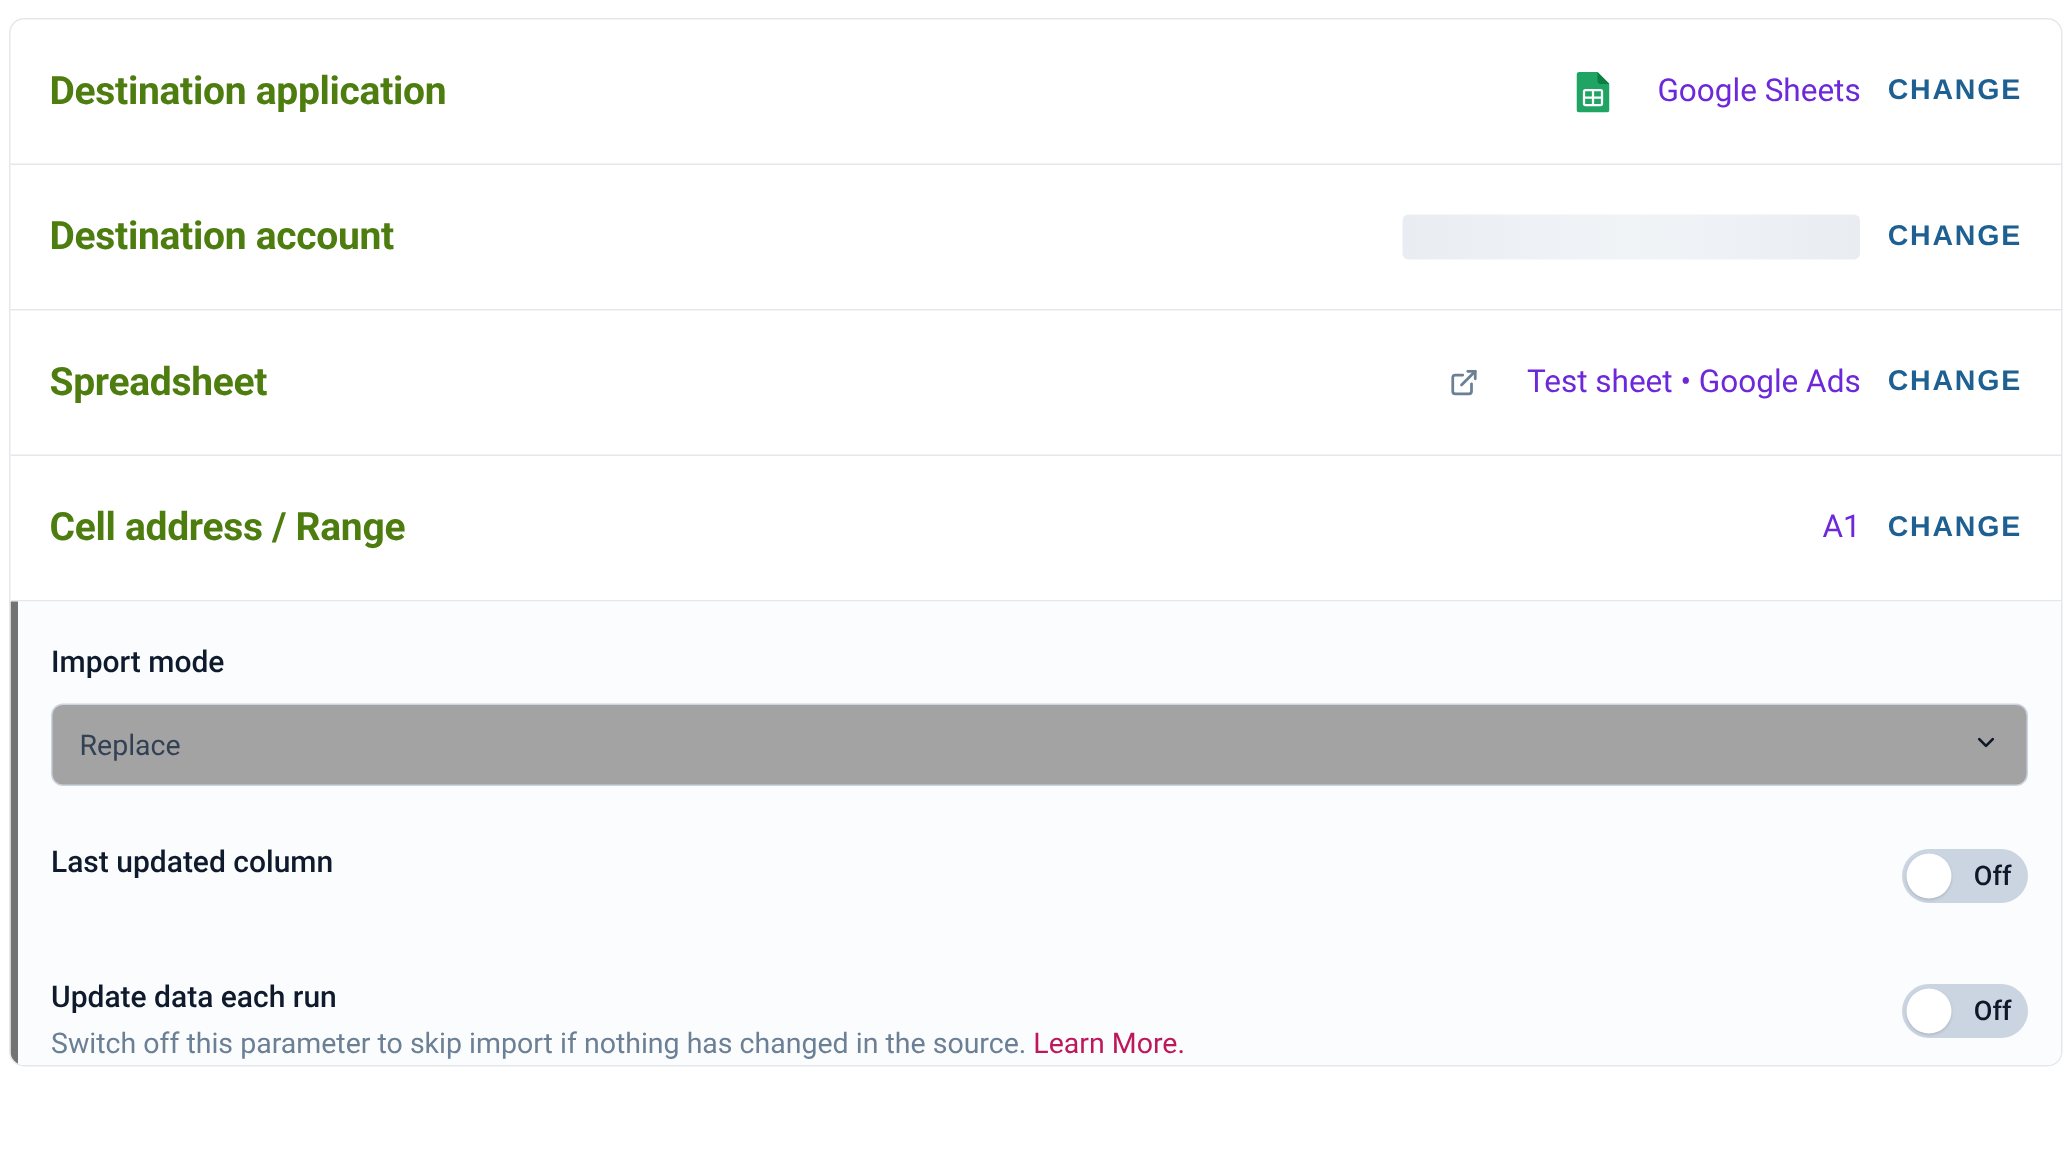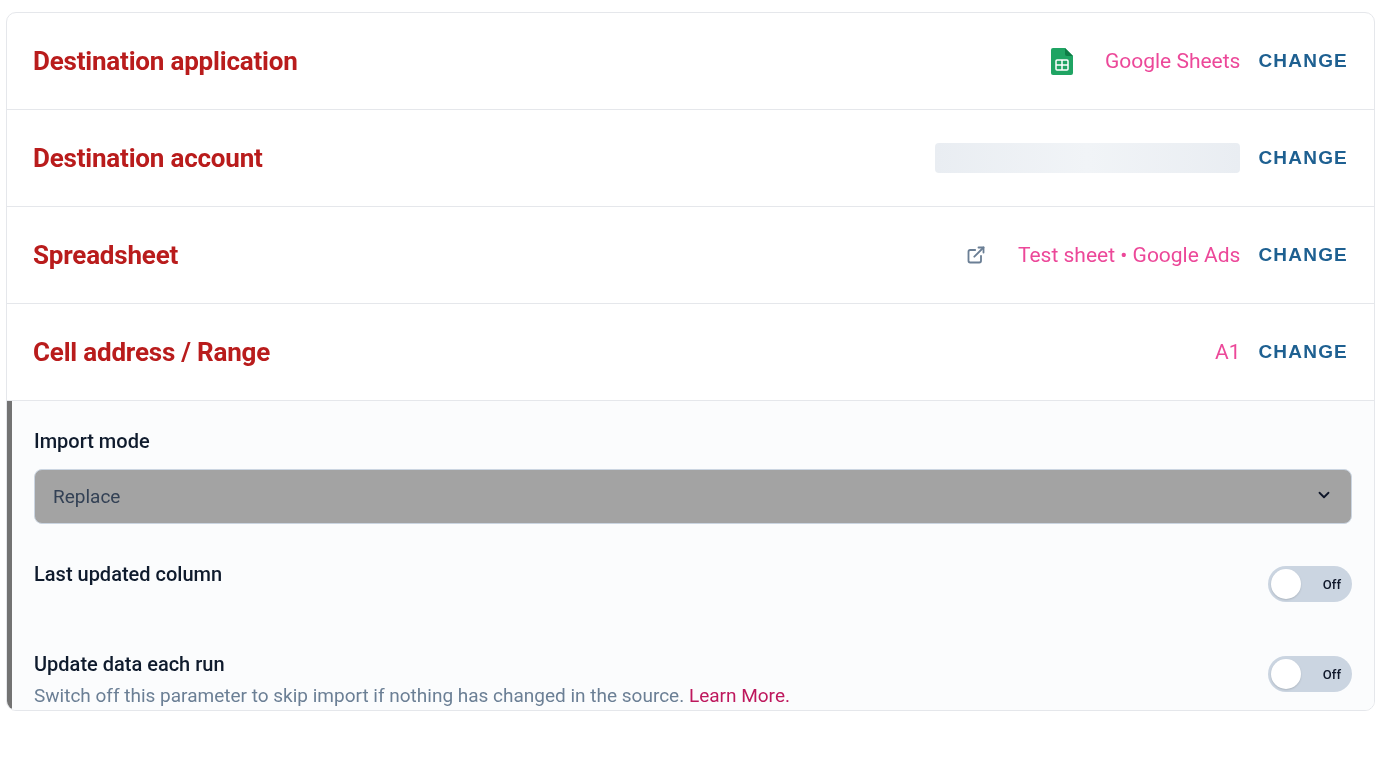--- a/index.html
+++ b/index.html
@@ -24,40 +24,40 @@
     padding: 33px 26px 33px 26px;
     border-bottom: 1px solid #e5e7eb;
   }
   .row-title-group {
     display: flex;
     align-items: center;
   }
   .row-title {
     font-size: 26px;
     font-weight: 700;
-    color: #b91c1c;
+    color: #4d7c0f;
     letter-spacing: -0.2px;
   }
   .row-right {
     display: flex;
     align-items: center;
     gap: 18px;
   }
   .change-btn {
     font-size: 19px;
     font-weight: 700;
     letter-spacing: 1.2px;
     color: #1e6091;
     background: transparent;
     border: none;
     cursor: pointer;
   }
   .muted-value {
     font-size: 21px;
-    color: #ec4899;
+    color: #6d28d9;
   }
   .gs-icon {
     width: 22px;
     height: 27px;
   }
   .gs-icon-wrap {
     display: inline-flex;
     align-items: center;
     margin-right: 14px;
   }
@@ -145,21 +145,21 @@
     top: 3px;
     width: 30px;
     height: 30px;
     background: #ffffff;
     border-radius: 50%;
     box-shadow: 0 1px 2px rgba(0,0,0,0.15);
   }
   .toggle-label {
     position: absolute;
     right: 11px;
-    font-size: 13px;
+    font-size: 18px;
     color: #0f172a;
     font-weight: 500;
   }
 </style>
 </head>
 <body>
 
 <div class="container">
 
   <div class="row">

